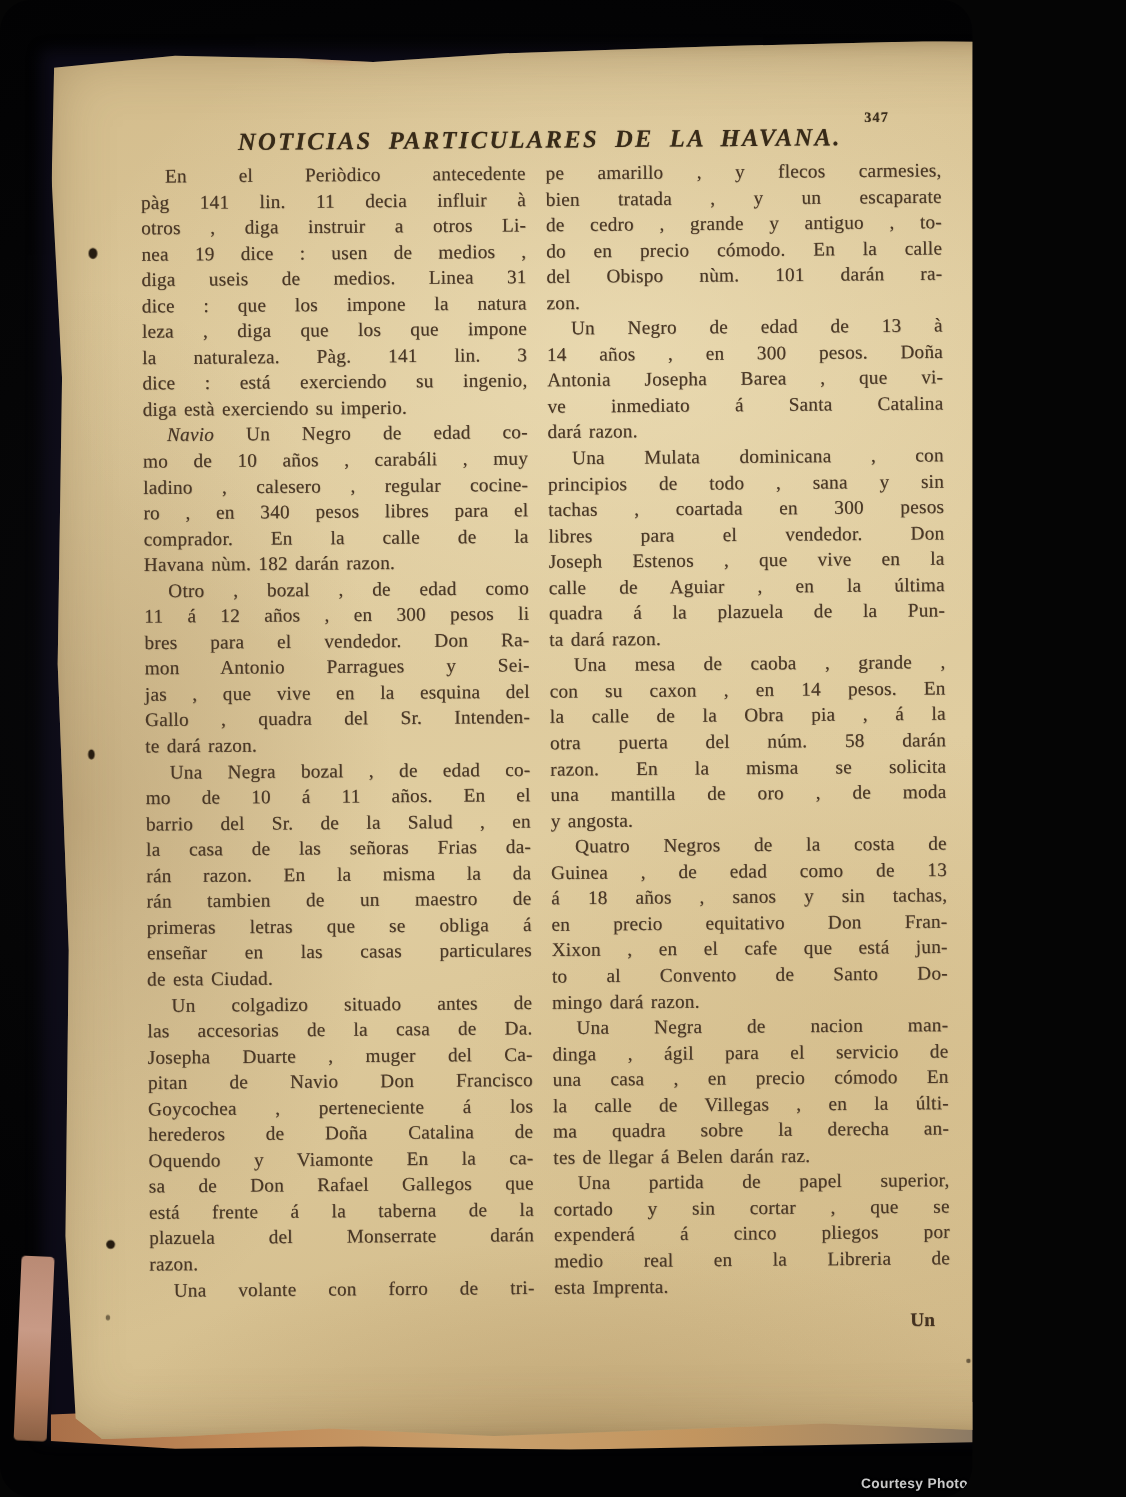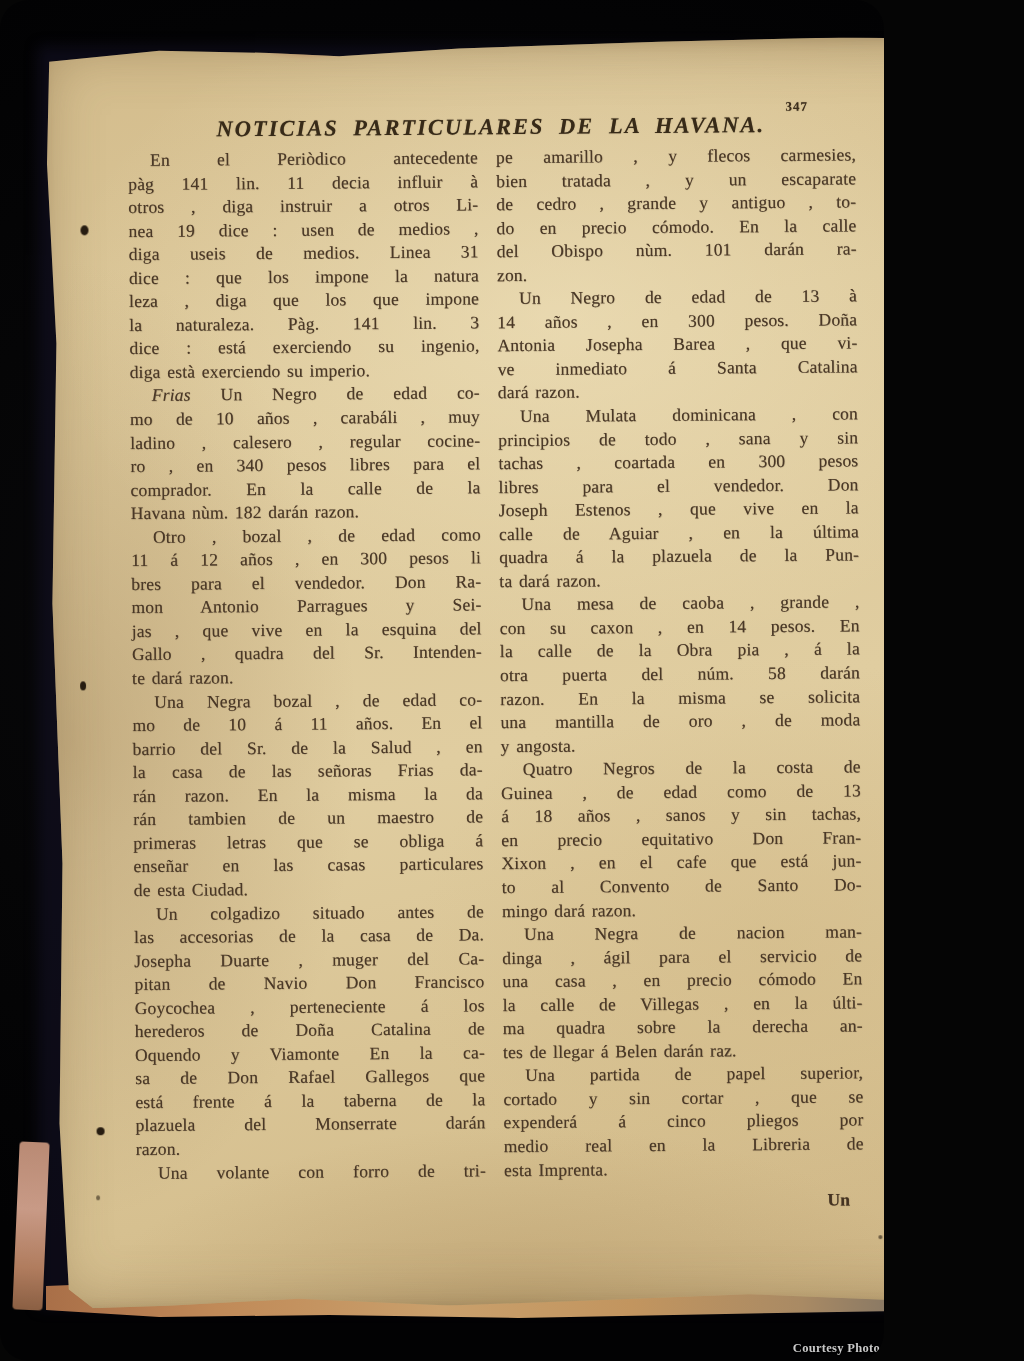--- a/index.html
+++ b/index.html
@@ -108,21 +108,21 @@
   }
   .line.indent{text-indent:22px;}
   .line.end{text-align-last:left;}
   .line em{font-style:italic;}
   .catchword{
     text-align:right;padding-right:14px;margin-top:10px;
     font-size:17.5px;font-weight:bold;color:#443221;
   }
   .watermark{
     position:absolute;right:4px;bottom:5px;
-    font-family:Liberation Serif, serif;
+    font-family:Liberation Sans, sans-serif;
     font-size:12.5px;font-weight:bold;color:#c9c9c9;letter-spacing:.3px;
     text-shadow:0 0 2px #000;
   }
 </style>
 </head>
 <body>
 
 <div class="photo">
   <div class="paper-shadow"></div>
   <div class="under-left"></div>
@@ -154,21 +154,21 @@
             <div class="line">otros , diga instruir a otros Li-</div>
             <div class="line">nea 19 dice : usen de medios ,</div>
             <div class="line">diga useis de medios. Linea 31</div>
             <div class="line">dice : que los impone la natura</div>
             <div class="line">leza , diga que los que impone</div>
             <div class="line">la naturaleza. Pàg. 141 lin. 3</div>
             <div class="line">dice : está exerciendo su ingenio,</div>
             <div class="line end">diga està exerciendo su imperio.</div>
           </div>
           <div class="para">
-            <div class="line indent"><em>Frias</em> Un Negro de edad co-</div>
+            <div class="line indent"><em>Navio</em> Un Negro de edad co-</div>
             <div class="line">mo de 10 años , carabáli , muy</div>
             <div class="line">ladino , calesero , regular cocine-</div>
             <div class="line">ro , en 340 pesos libres para el</div>
             <div class="line">comprador. En la calle de la</div>
             <div class="line end">Havana nùm. 182 darán razon.</div>
           </div>
           <div class="para">
             <div class="line indent">Otro , bozal , de edad como</div>
             <div class="line">11 á 12 años , en 300 pesos li</div>
             <div class="line">bres para el vendedor. Don Ra-</div>

